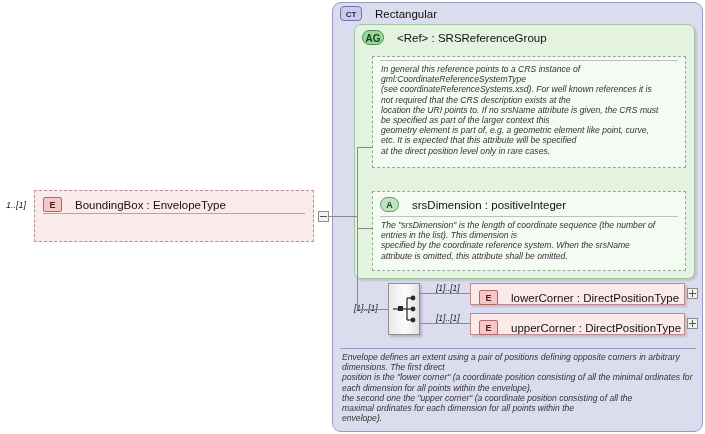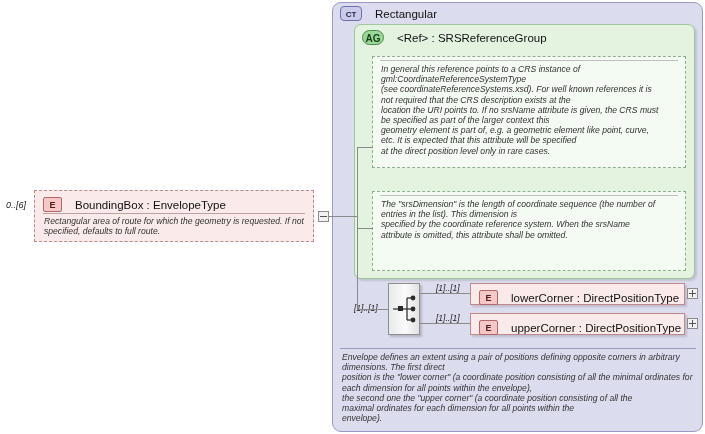--- a/index.html
+++ b/index.html
@@ -104,35 +104,37 @@
 (see coordinateReferenceSystems.xsd). For well known references it is
 not required that the CRS description exists at the
 location the URI points to. If no srsName attribute is given, the CRS must
 be specified as part of the larger context this
 geometry element is part of, e.g. a geometric element like point, curve,
 etc. It is expected that this attribute will be specified
 at the direct position level only in rare cases.</div>
 </div>
 
 <div class="abs attr-box" id="srsdim-box">
+  <div class="attr-head">
+    <span class="icon-badge badge-A">A</span><span class="ttl">srsDimension : positiveInteger</span>
+  </div>
   <div class="attr-rule"></div>
   <div class="attr-doc doc">The "srsDimension" is the length of coordinate sequence (the number of
 entries in the list). This dimension is
 specified by the coordinate reference system. When the srsName
 attribute is omitted, this attribute shall be omitted.</div>
 </div>
 
-<div class="abs card" id="bb-card">0..[6]</div>
+<div class="abs card" id="bb-card">1..[1]</div>
 
 <div class="abs elem-dashed" id="bb-box">
   <div class="elem-head">
     <span class="icon-badge badge-E">E</span><span class="ttl">BoundingBox : EnvelopeType</span>
   </div>
   <div id="bb-rule"></div>
-  <div id="bb-doc" class="doc">Rectangular area of route for which the geometry is requested.  If not specified, defaults to full route.</div>
 </div>
 
 <div class="abs" id="conn-sq"></div>
 <div class="abs ln lnh" style="left:329px;top:216px;width:28px;"></div>
 <div class="abs ln lnv" style="left:357px;top:147px;height:70px;"></div>
 <div class="abs ln lnh" style="left:357px;top:147px;width:16px;"></div>
 <div class="abs ln lnv" style="left:357px;top:216px;height:93px;"></div>
 <div class="abs ln lnh" style="left:357px;top:228px;width:16px;"></div>
 
 <div class="abs card" style="left:354px;top:303px;">[1]..[1]</div>

